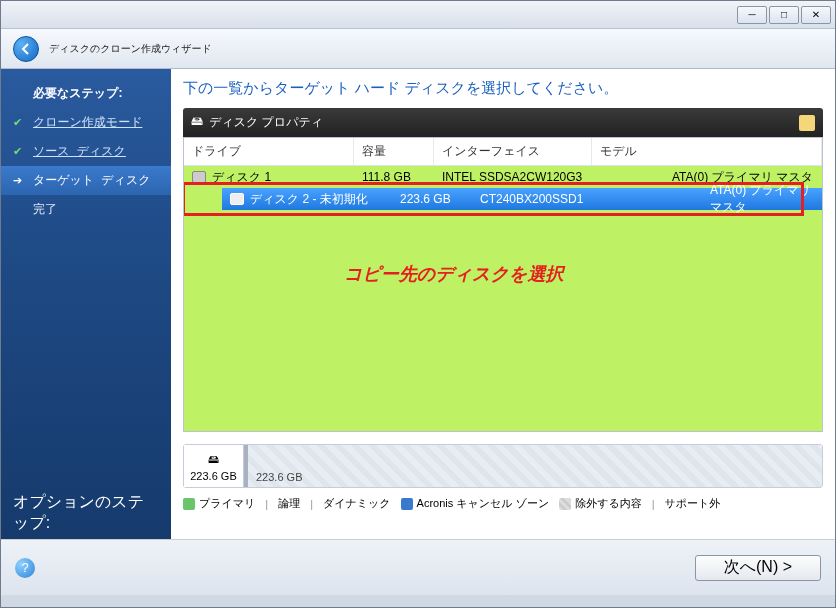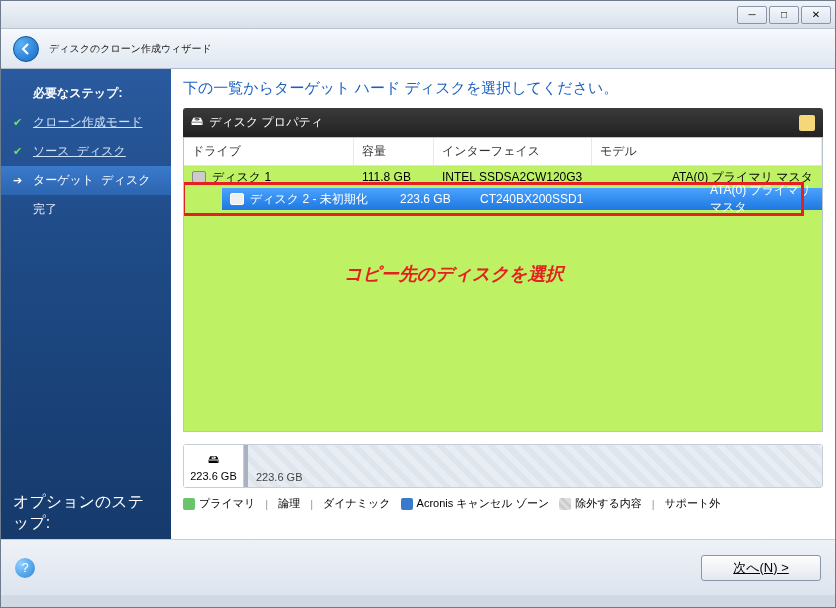--- a/index.html
+++ b/index.html
@@ -58,21 +58,21 @@
 .disk-map-bar { flex: 1; background: repeating-linear-gradient(45deg, #e8edf3, #e8edf3 6px, #dfe5ec 6px, #dfe5ec 12px); border-left: 4px solid #a8b2c0; display: flex; align-items: flex-end; padding: 4px 8px; font-size: 11px; color: #444; }
 
 .legend { display: flex; gap: 10px; font-size: 11px; margin-top: 8px; align-items: center; flex-wrap: wrap; }
 .legend-item { display: flex; align-items: center; gap: 4px; }
 .legend-sw { width: 12px; height: 12px; border-radius: 2px; }
 .sep { color: #999; }
 
 .footer { height: 56px; background: linear-gradient(#eef2f7, #dde4ee); border-top: 1px solid #c5cdd8; display: flex; align-items: center; padding: 0 14px; }
 .help-icon { width: 20px; height: 20px; border-radius: 50%; background: radial-gradient(circle at 30% 30%, #8fd0ff, #2a85d8); color: #fff; display: flex; align-items: center; justify-content: center; font-size: 13px; cursor: pointer; }
 .footer-buttons { margin-left: auto; display: flex; gap: 10px; }
-.btn { min-width: 120px; height: 26px; background: linear-gradient(#fdfdfd, #e4e8ee); border: 1px solid #8a96a8; border-radius: 3px; font-size: 13px; cursor: pointer; padding: 0 28px; text-decoration: underline; }
+.btn { min-width: 120px; height: 26px; background: linear-gradient(#fdfdfd, #e4e8ee); border: 1px solid #8a96a8; border-radius: 3px; font-size: 16px; cursor: pointer; padding: 0 28px; }
 </style>
 </head>
 <body>
 
 <div class="window-frame">
 
   <div class="titlebar">
     <div class="titlebar-btn">─</div>
     <div class="titlebar-btn">□</div>
     <div class="titlebar-btn">✕</div>

